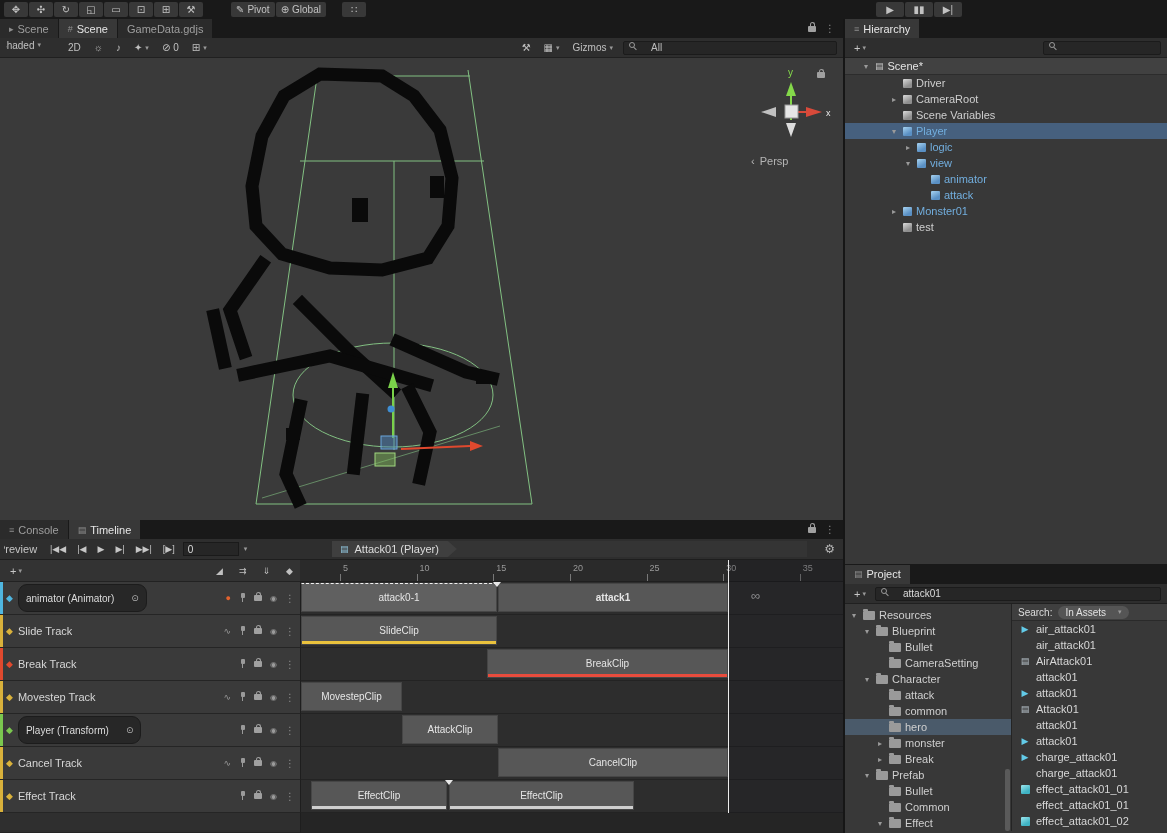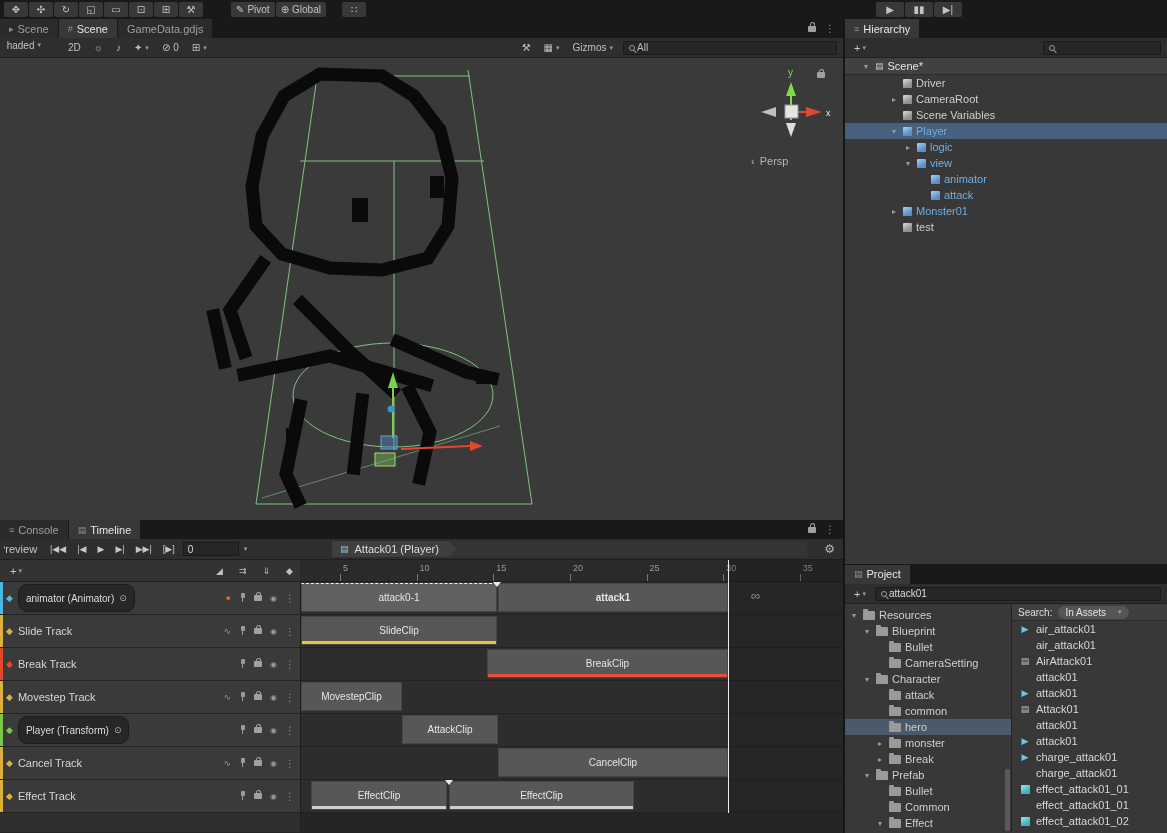--- a/index.html
+++ b/index.html
@@ -21,21 +21,21 @@
   .bar-right{margin-left:auto;display:flex;align-items:center;gap:9px;padding-right:8px}
   #scene-tabbar{position:absolute;left:0;top:19px;width:843px}
   #tl-tabbar{width:843px}
   #hi-tabbar{width:100%}
   #pr-tabbar{width:100%;height:20px}
 
   
   .sbtn{display:flex;align-items:center;gap:3px;color:#c0c0c0;font-size:10px;padding:0 3px;height:16px}
   .caret{font-size:7px;color:#9a9a9a}
   .plusbtn{display:flex;align-items:center;gap:2px;color:#c8c8c8;font-size:11px;padding:0 3px}
-  .searchbox{display:flex;align-items:center;gap:2px;background:#262626;border:1px solid #1b1b1b;border-radius:2px;height:14px;padding:0 5px;color:#bdbdbd;font-size:10px}
+  .searchbox{display:flex;gap:16px;background:#262626;border:1px solid #1b1b1b;border-radius:2px;height:14px;padding:0 5px;color:#bdbdbd;font-size:10px}
   .searchbox input{background:transparent;border:none;outline:none;color:#dddddd;font-size:10px;width:100%;font-family:inherit}
   .magic{width:6px;height:6px;border:1px solid #9a9a9a;border-radius:50%;position:relative;display:inline-block;flex:none}
   .magic::after{content:"";position:absolute;width:4px;height:1px;background:#9a9a9a;transform:rotate(45deg);right:-3px;bottom:-2px}
   .lockic{width:8px;height:6px;background:#a0a0a0;border-radius:1px;position:relative;display:inline-block}
   .lockic::before{content:"";position:absolute;left:1.5px;top:-3.5px;width:3.5px;height:3.5px;border:1px solid #a0a0a0;border-bottom:none;border-radius:2.5px 2.5px 0 0}
   .pinic{width:7px;height:10px;position:relative;display:inline-block}
   .pinic::before{content:"";position:absolute;left:1.5px;top:0;width:4px;height:5px;background:#9a9a9a;border-radius:1px}
   .pinic::after{content:"";position:absolute;left:3px;top:5px;width:1px;height:4px;background:#9a9a9a}
   .eyeic{font-size:8px;color:#9a9a9a}
   .dots{color:#8a8a8a;font-size:10px}
@@ -69,21 +69,21 @@
   .rnum{position:absolute;top:3px;font-size:9px;color:#999999}
   #tl-rows{position:absolute;left:0;top:22px;right:0}
   .trow{display:flex;height:33px}
   .trow.filler{height:20px}
   .trow.filler .thead{background:#2f2f2f}
   .trow.filler .lane{background:#252525}
   .thead{width:300px;background:#3a3a3a;border-bottom:1px solid #252525;display:flex;align-items:center;gap:5px;padding:0 5px 0 6px;position:relative}
   .stripe{position:absolute;left:0;top:0;bottom:0;width:3px}
   .ticon{font-size:9px}
   .tname{font-size:11px;color:#d6d6d6;white-space:nowrap;overflow:hidden;text-overflow:ellipsis}
-  .objfield{display:flex;align-items:center;gap:5px;background:#272727;border:1px solid #1c1c1c;border-radius:9px;height:16px;padding:13px 7px;font-size:10px;color:#dcdcdc;max-width:190px;white-space:nowrap}
+  .objfield{display:flex;align-items:center;gap:17px;background:#272727;border:1px solid #1c1c1c;border-radius:9px;height:16px;padding:13px 7px;font-size:10px;color:#dcdcdc;max-width:190px;white-space:nowrap}
   .right-ic{margin-left:auto;display:flex;align-items:center;gap:8px}
   .lane{flex:1;position:relative;background:#2d2d2d;border-bottom:1px solid #232323;border-left:1px solid #1e1e1e;overflow:hidden}
   .clip{position:absolute;top:1px;height:29px;background:#575757;border:1px solid #464646;display:flex;align-items:center;justify-content:center;overflow:hidden}
   .clip.selected{background:#606060;border-top:1px dashed #f2f2f2}
   .cliplabel{font-size:10px;color:#e5e5e5;white-space:nowrap}
   .clipstripe{position:absolute;left:0;right:0;bottom:0;height:3px}
   .mk{position:absolute;top:0;width:0;height:0;border-left:4px solid transparent;border-right:4px solid transparent;border-top:5px solid #e8e8e8;z-index:4}
   .inf{position:absolute;top:6px;color:#aaaaaa;font-size:13px}
   #playhead{position:absolute;top:0;height:253px;width:1px;background:#ececec;z-index:6}
   #dimzone{position:absolute;top:0;height:253px;background:rgba(8,12,20,0.2);z-index:3;pointer-events:none}

